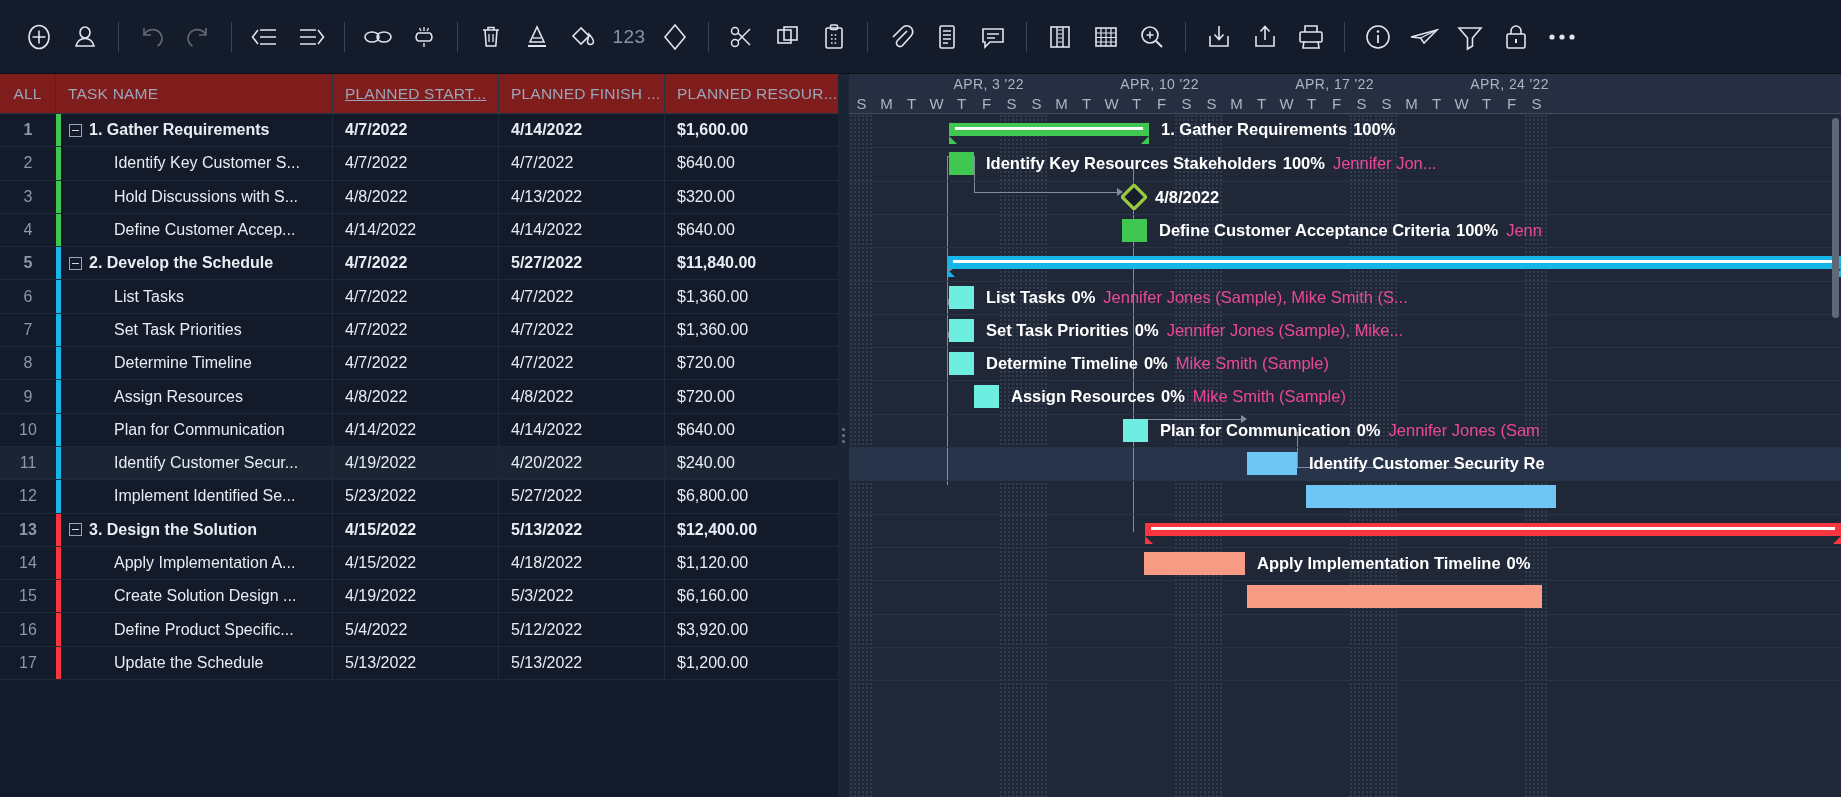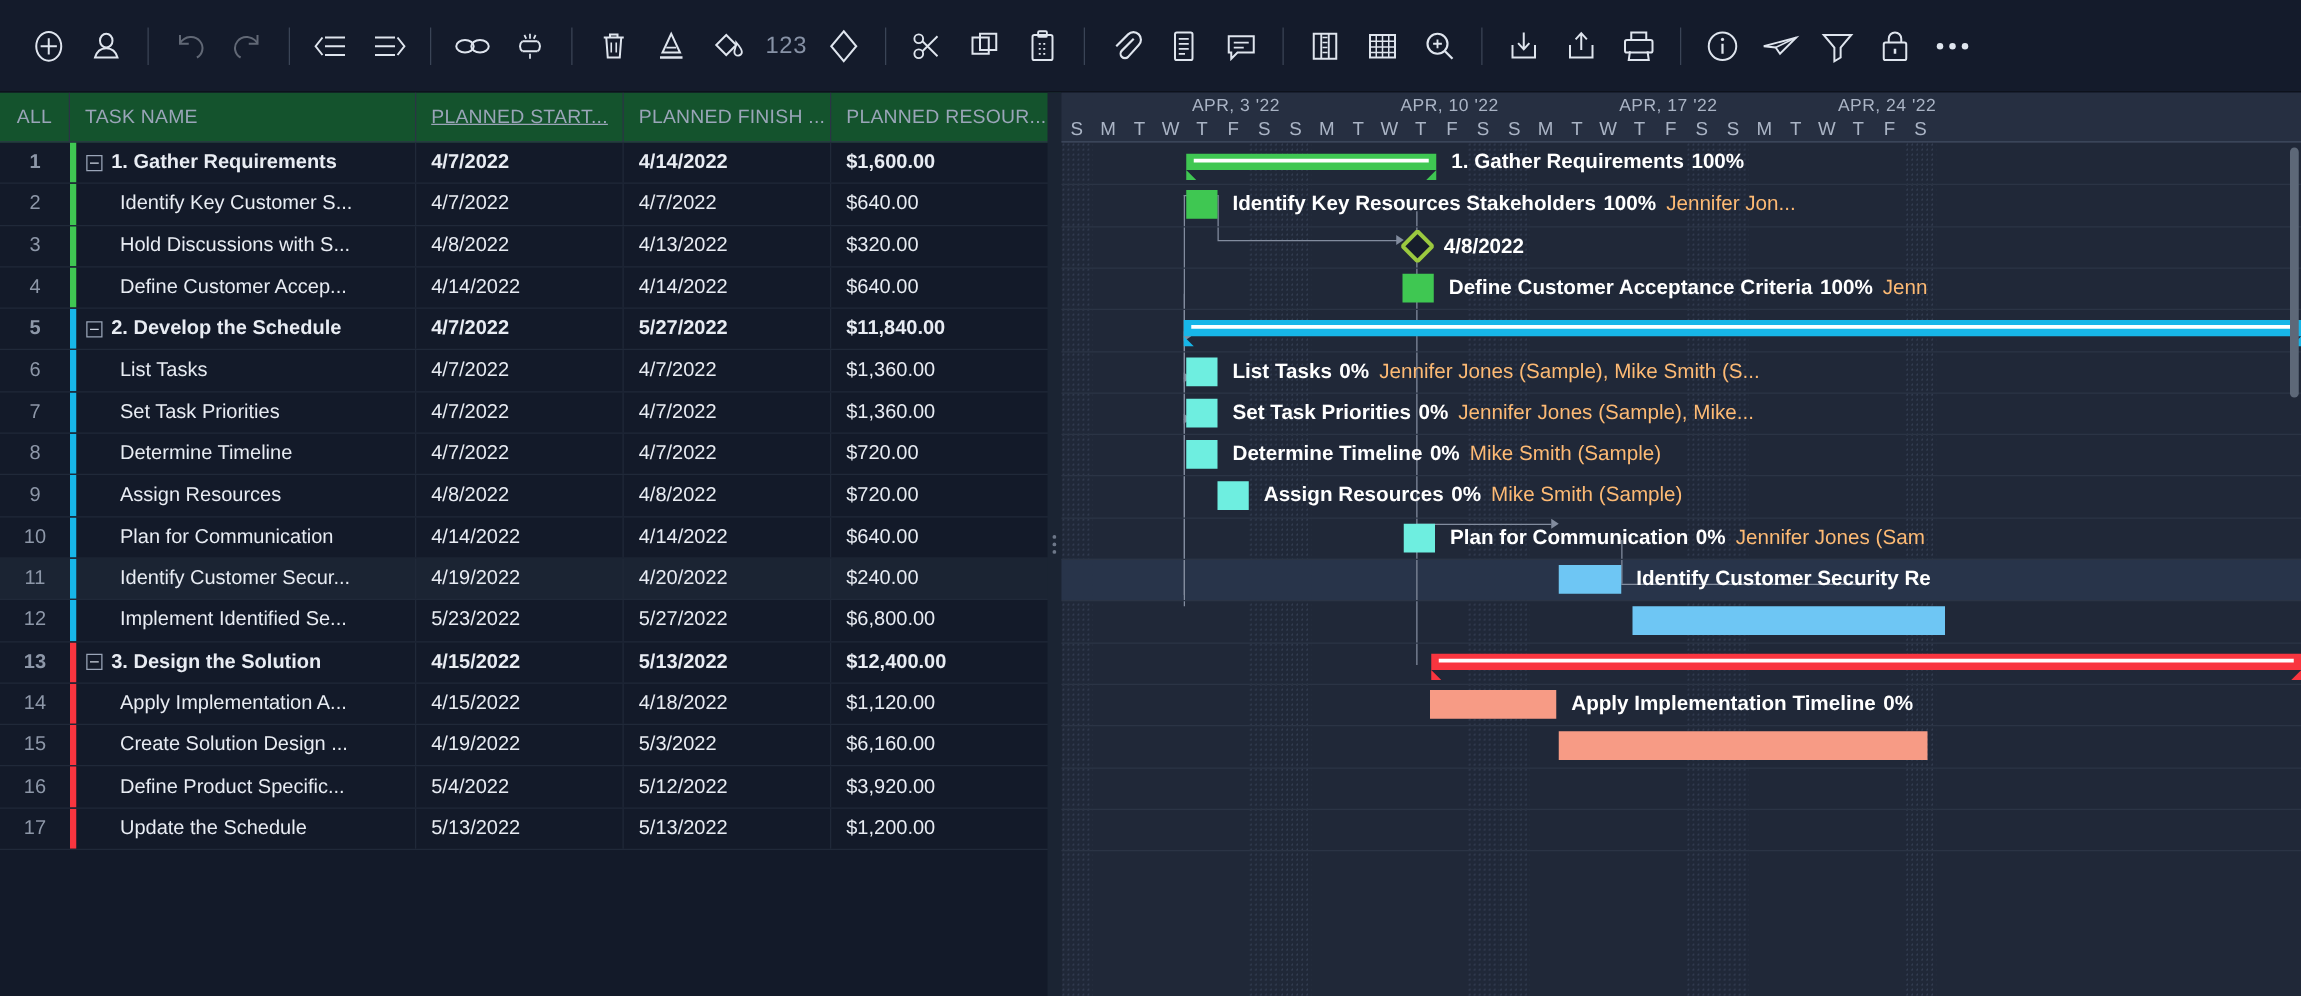--- a/index.html
+++ b/index.html
@@ -37,21 +37,21 @@
   }
 
   
   .grid-wrap {
     position:absolute; left:0; top:74px; width:849px; height:723px;
     background:#131a29; overflow:hidden;
   }
   .grid-head {
     height:40px; display:flex; align-items:center;
     border-bottom:1px solid #2b3445;
-    background:#14532d;
+    background:#7f1d1d;
   }
   .gh {
     color:#9aa5b8; font-size:15.5px; letter-spacing:.2px;
     height:40px; line-height:40px;
     border-right:1px solid #2b3445;
     padding-left:12px; overflow:hidden; white-space:nowrap;
     flex:0 0 auto;
   }
   .gh.c0 { width:56px; padding-left:0; text-align:center; }
   .gh.c1 { width:277px; }
@@ -81,21 +81,21 @@
 
   .colorbar { position:absolute; left:0; top:0; width:5px; height:100%; }
   .tn { padding-left:0; display:flex; align-items:center; height:100%; }
   .toggle {
     width:13px; height:13px; border:1px solid #9aa5b8;
     display:inline-flex; align-items:center; justify-content:center;
     margin-right:7px; flex:0 0 auto;
   }
   .toggle:after { content:""; display:block; width:7px; height:1px; background:#cfd6e2; }
   .tname { overflow:hidden; white-space:nowrap; text-overflow:ellipsis; }
-  .indent1 { padding-left:40px; }
+  .indent1 { padding-left:58px; }
   .indent0 { padding-left:13px; }
 
   
   .splitter {
     position:absolute; left:838px; top:74px; width:11px; height:723px;
     background:#1b2433; display:flex; align-items:center; justify-content:center;
   }
   .splitter .dots { display:flex; flex-direction:column; gap:3px; }
   .splitter .dots i { width:3px; height:3px; background:#6d7789; border-radius:50%; display:block; }
 
@@ -135,21 +135,21 @@
     position:absolute; top:13px; width:0; height:0;
     border-top:8px solid transparent;
   }
   .task { height:23px; }
   .blabel {
     position:absolute; white-space:nowrap; font-size:16.5px; line-height:23px;
     color:#ffffff;
   }
   .blabel b { font-weight:bold; }
   .blabel .pct { font-weight:bold; margin-left:6px; }
-  .blabel .res { font-weight:normal; margin-left:8px; color:#fdba74; }
+  .blabel .res { font-weight:normal; margin-left:8px; color:#ec4899; }
   .link { position:absolute; background:#828c9e; }
   .arrow {
     position:absolute; width:0; height:0;
     border-top:4px solid transparent; border-bottom:4px solid transparent;
     border-left:6px solid #828c9e;
   }
   .scrollbar-v {
     position:absolute; right:2px; top:44px; width:7px; height:200px;
     background:#5d6878; border-radius:4px;
   }

